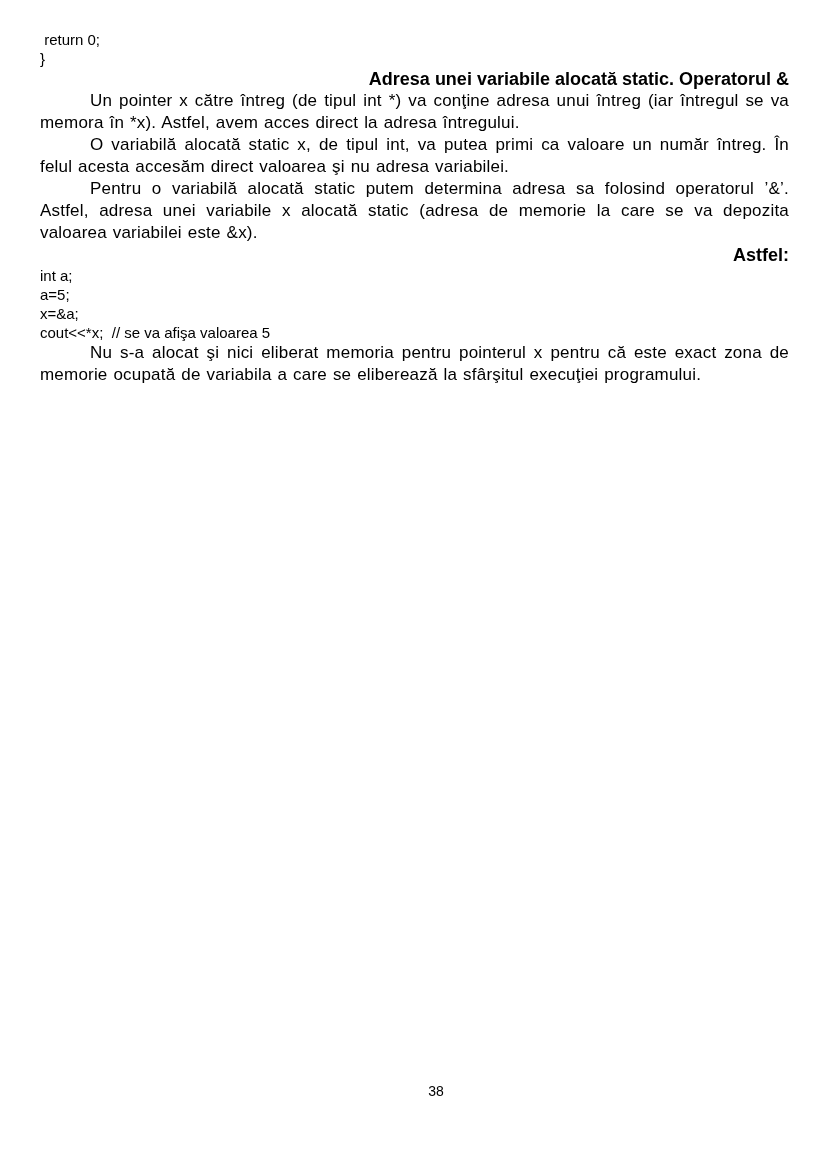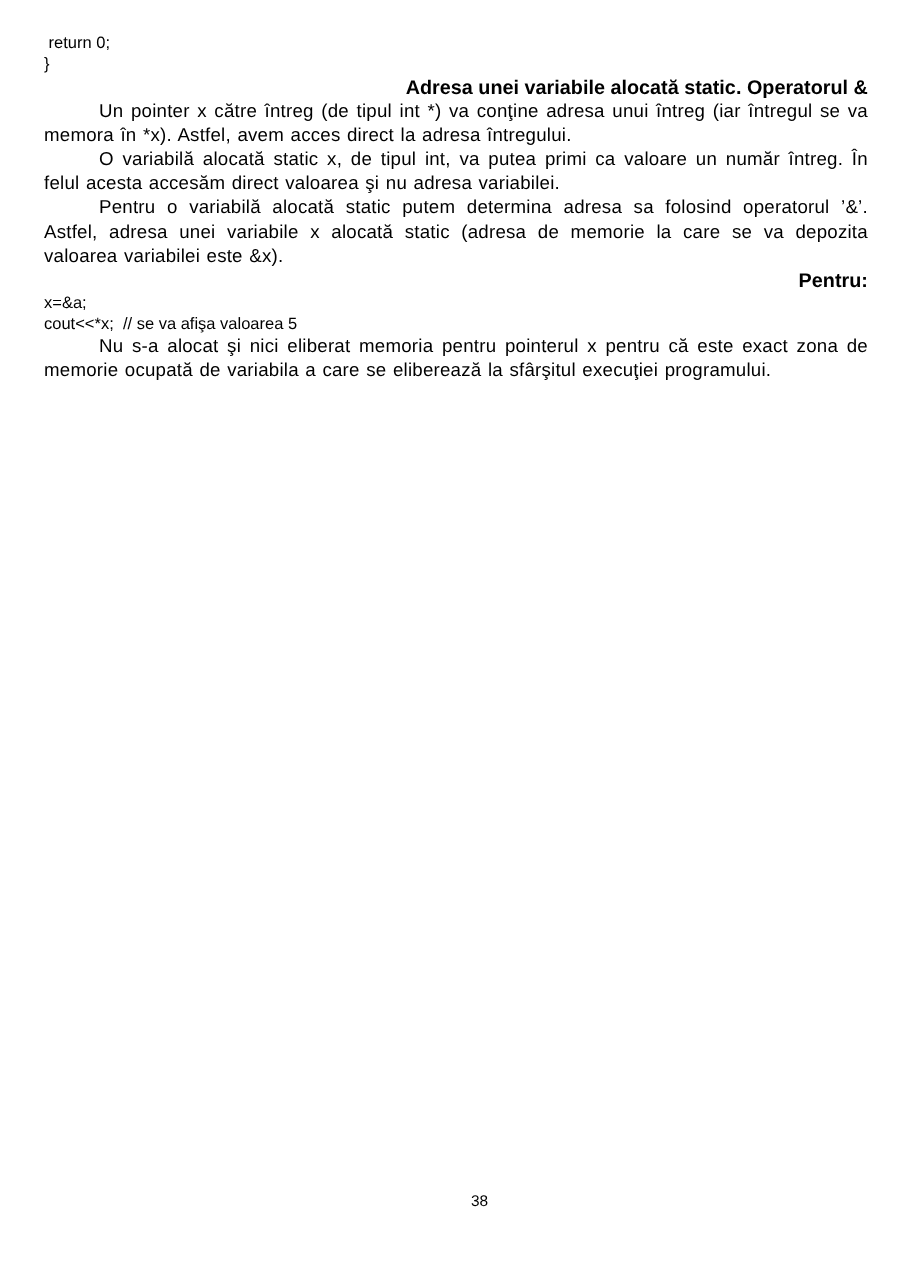--- a/index.html
+++ b/index.html
@@ -65,22 +65,24 @@
 
     <div class="code-line"> return 0;</div>
     <div class="code-line">}</div>
 
     <h2 class="heading">Adresa unei variabile alocată static. Operatorul &amp;</h2>
 
     <p class="para">Un pointer x către întreg (de tipul int *) va conţine adresa unui întreg (iar întregul se va memora în *x). Astfel, avem acces direct la adresa întregului.</p>
     <p class="para">O variabilă alocată static x, de tipul int, va putea primi ca valoare un număr întreg. În felul acesta accesăm direct valoarea şi nu adresa variabilei.</p>
     <p class="para">Pentru o variabilă alocată static putem determina adresa sa folosind operatorul ’&amp;’. Astfel, adresa unei variabile x alocată static (adresa de memorie la care se va depozita valoarea variabilei este &amp;x).</p>
 
-    <h2 class="heading">Pentru:</h2>
+    <h2 class="heading">Astfel:</h2>
 
+    <div class="code-line">int a;</div>
+    <div class="code-line">a=5;</div>
     <div class="code-line">x=&amp;a;</div>
     <div class="code-line">cout&lt;&lt;*x;  // se va afişa valoarea 5</div>
 
 
     <p class="para">Nu s-a alocat şi nici eliberat memoria pentru pointerul x pentru că este exact zona de memorie ocupată de variabila a care se eliberează la sfârşitul execuţiei programului.</p>
 
   </div>
 
   <div class="footer">38</div>
 </div>

